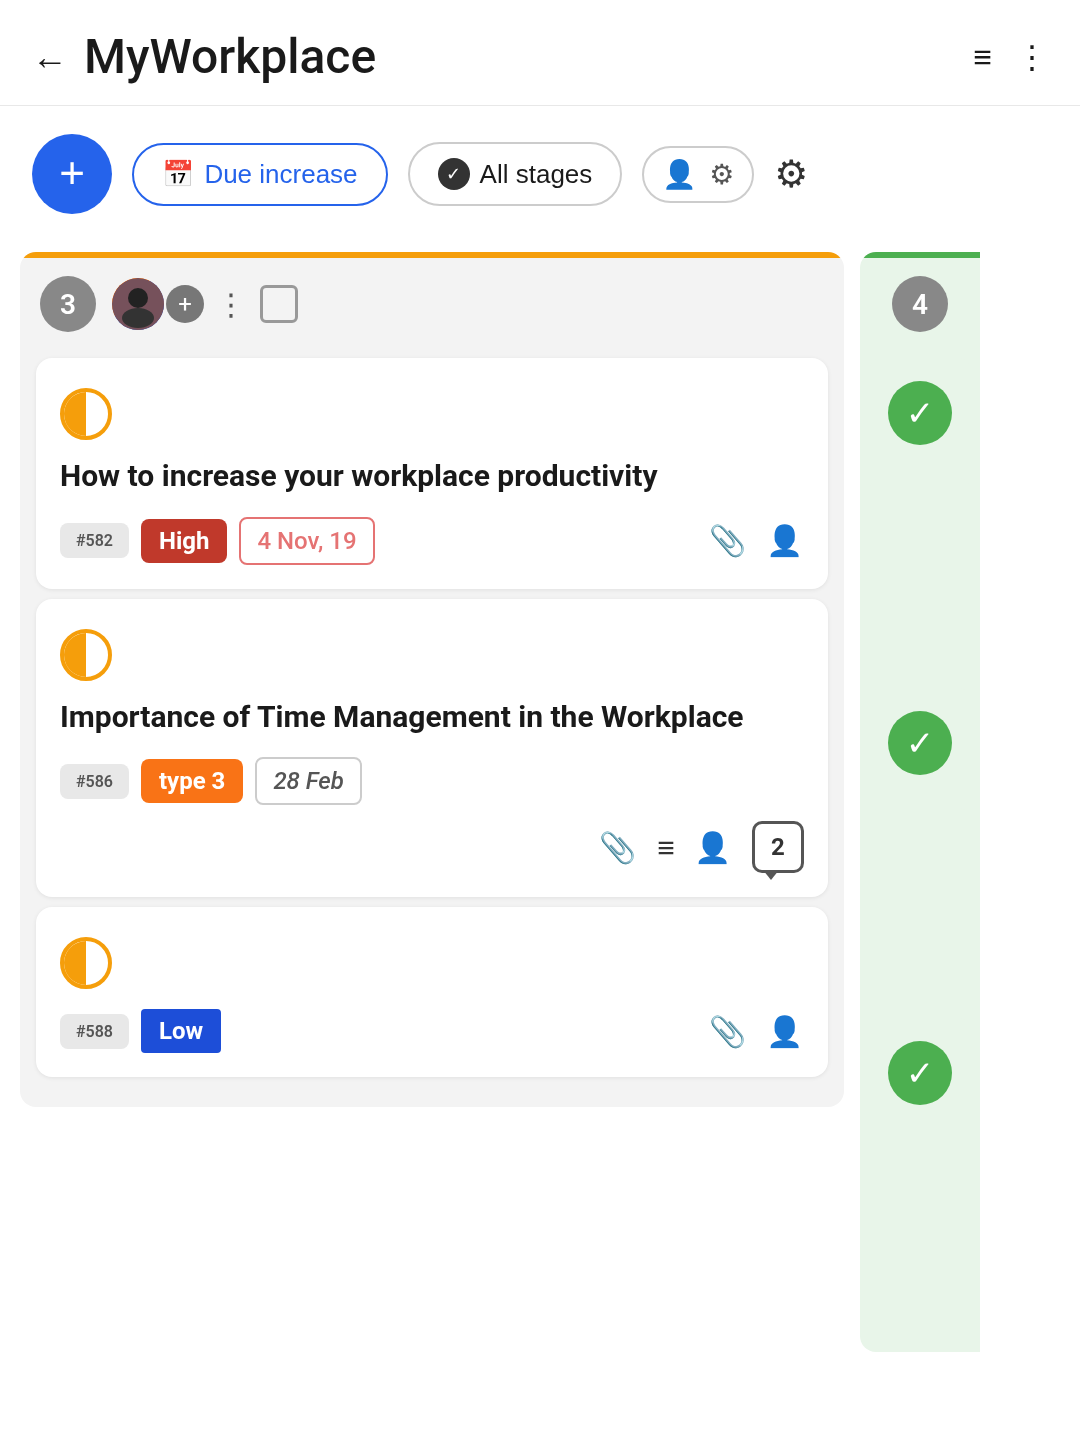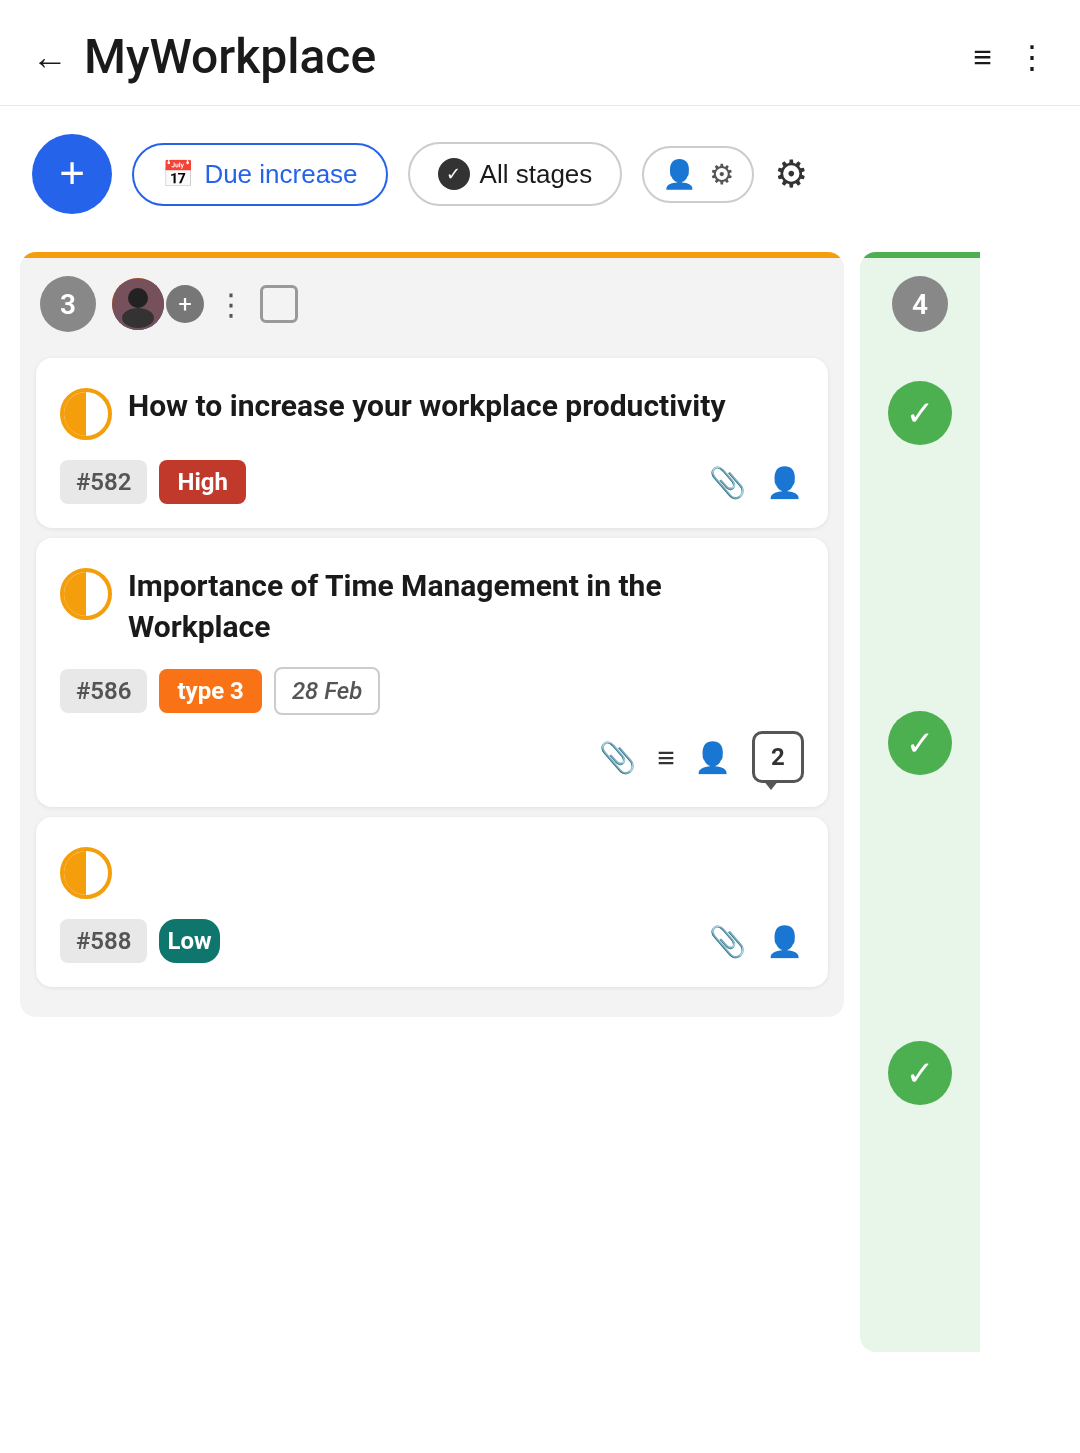--- a/index.html
+++ b/index.html
@@ -253,20 +253,21 @@
       border-radius: 16px;
       margin: 10px 16px;
       padding: 28px 24px 24px 24px;
       box-shadow: 0 1px 4px rgba(0,0,0,0.08);
     }
     .task-title-row {
       display: flex;
       align-items: flex-start;
       gap: 16px;
       margin-bottom: 20px;
+      flex-direction: column;
     }
     .half-circle-icon {
       width: 52px;
       height: 52px;
       border-radius: 50%;
       border: 4px solid #f59e0b;
       flex-shrink: 0;
       display: flex;
       align-items: center;
       justify-content: center;
@@ -286,44 +287,44 @@
     .task-title {
       font-size: 30px;
       font-weight: 700;
       color: #1a1a1a;
       line-height: 1.35;
     }
     .tag-id {
       background: #e8e8e8;
       border-radius: 8px;
       padding: 8px 16px;
-      font-size: 24px;
+      font-size: 16px;
       font-weight: 600;
       color: #555;
     }
     .tag-high {
       background: #c0392b;
       border-radius: 8px;
       padding: 8px 18px;
       font-size: 24px;
       font-weight: 700;
       color: #fff;
     }
     .tag-type3 {
       background: #f97316;
       border-radius: 8px;
       padding: 8px 18px;
       font-size: 24px;
       font-weight: 700;
       color: #fff;
     }
     .tag-low {
-      background: #0f766e;
-      border-radius: 17px;
-      padding: 8px 8px;
+      background: #1d4ed8;
+      border-radius: 4px;
+      padding: 8px 18px;
       font-size: 24px;
       font-weight: 700;
       color: #fff;
     }
     .tag-date-red {
       border: 2px solid #e57373;
       border-radius: 8px;
       padding: 8px 16px;
       font-size: 24px;
       color: #e57373;
@@ -509,20 +510,21 @@
       </div>
 
       <div class="task-card">
         <div class="task-title-row">
           <div class="half-circle-icon"></div>
           <span class="task-title">How to increase your workplace productivity</span>
         </div>
         <div class="task-meta-row">
           <span class="tag-id">#582</span>
           <span class="tag-high">High</span>
+          <span class="tag-date-red">4 Nov, 19</span>
           <div class="task-icons">
             <span class="task-icon">📎</span>
             <span class="task-icon">👤</span>
           </div>
         </div>
       </div>
 
       <div class="task-card">
         <div class="task-title-row">
           <div class="half-circle-icon"></div>

